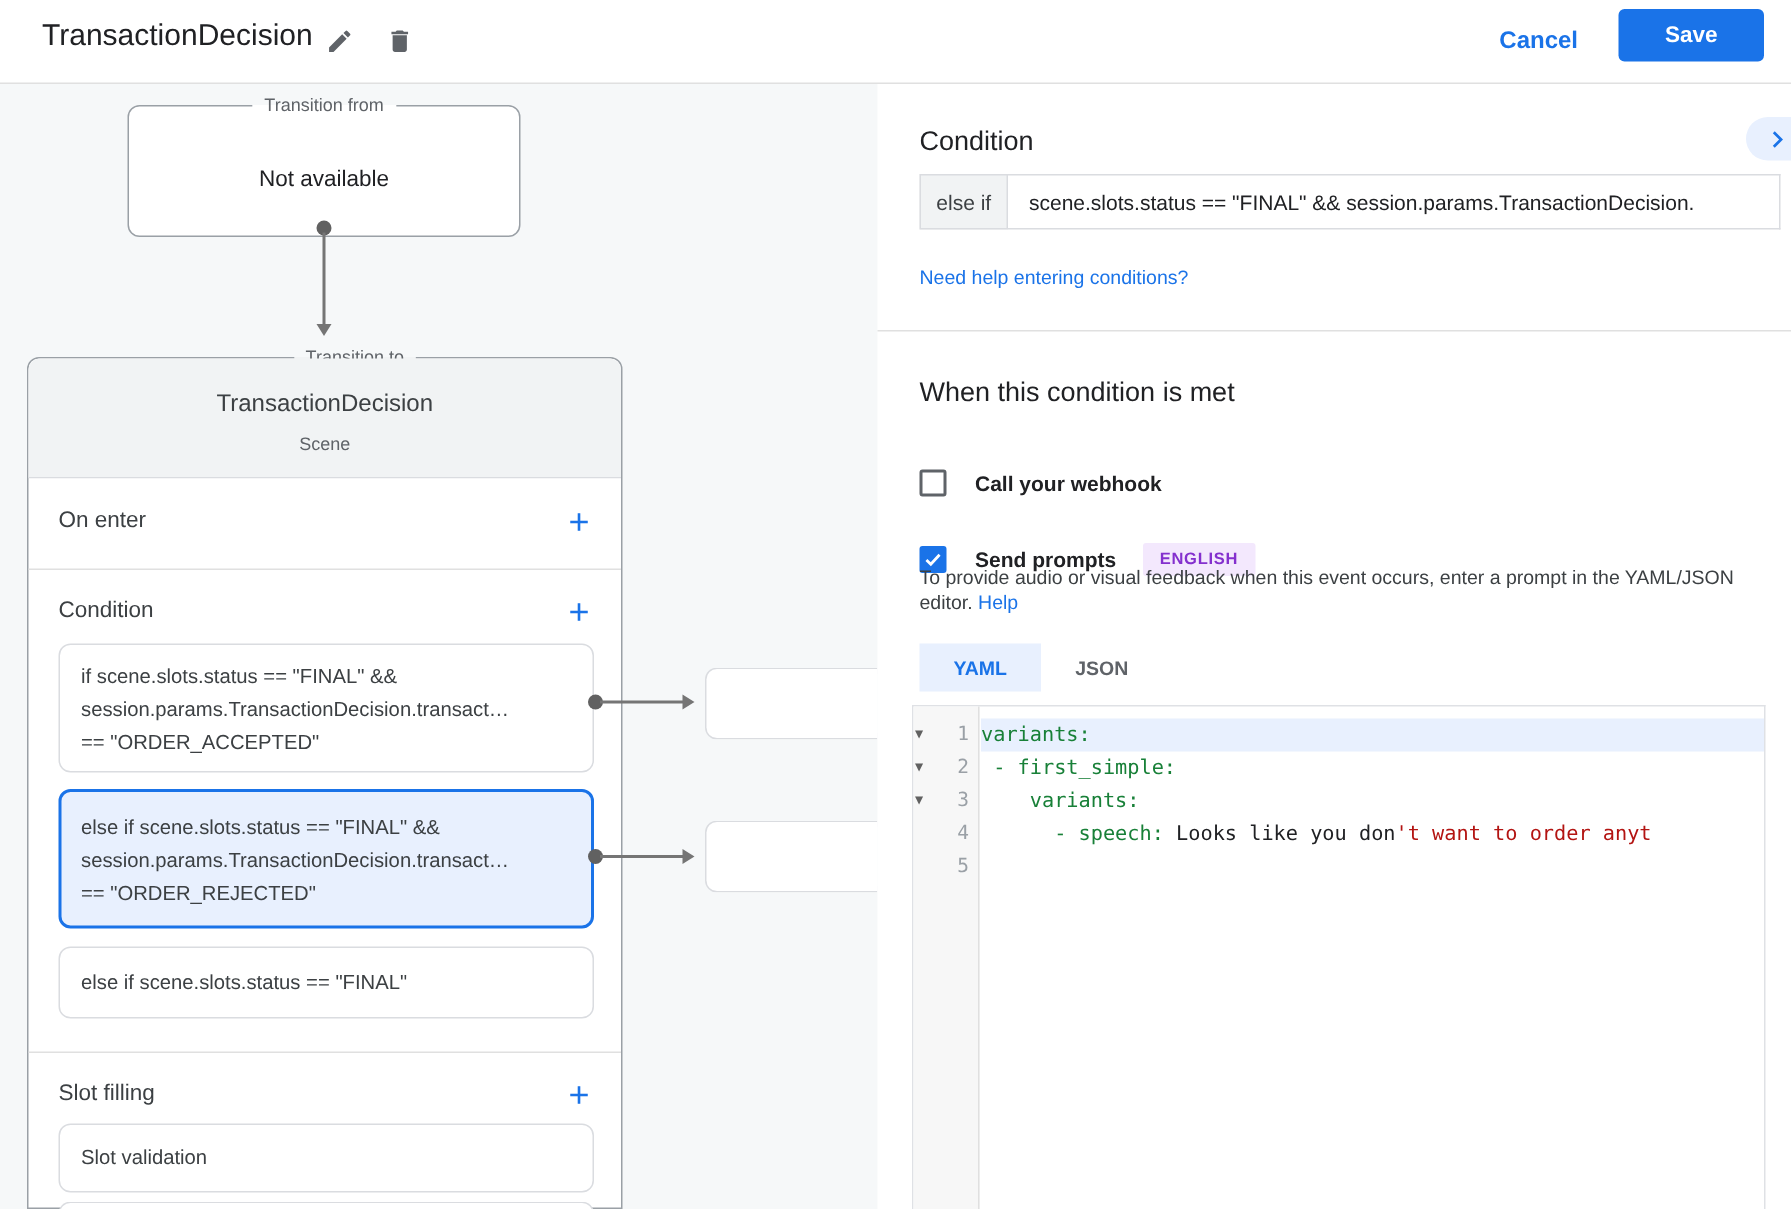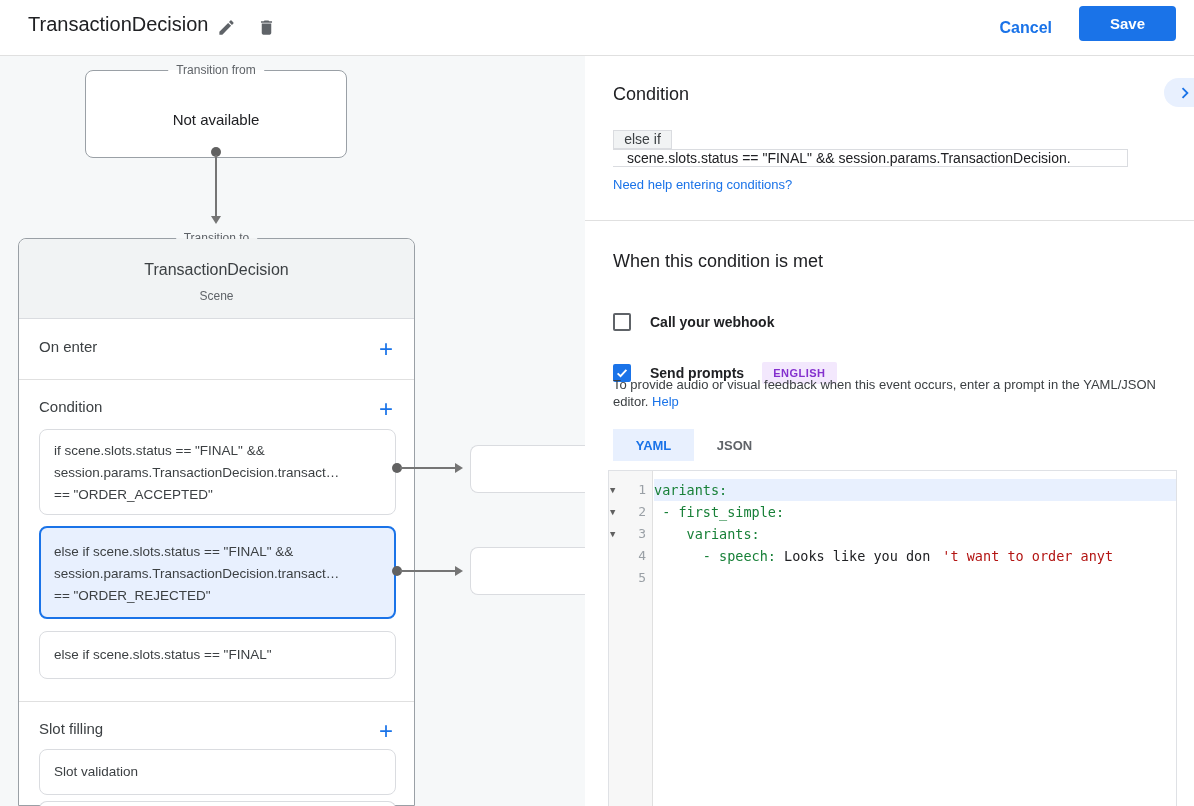--- a/index.html
+++ b/index.html
@@ -13,21 +13,21 @@
   .icon-btn { position:absolute; top:13px; width:28px; height:28px; border:none; background:transparent; cursor:pointer; color:#5f6368; display:flex; align-items:center; justify-content:center; }
   .btn-cancel { position:absolute; right:124px; top:10px; height:36px; padding:0 18px; border:none; background:transparent; color:#1a73e8; font-size:16px; font-weight:600; cursor:pointer; font-family:"Liberation Sans",sans-serif; }
   .btn-save { position:absolute; right:18px; top:6px; height:35px; width:97px; border:none; border-radius:4px; background:#1a73e8; color:#fff; font-size:15px; font-weight:600; cursor:pointer; font-family:"Liberation Sans",sans-serif; }
 
   
   .canvas { position:absolute; left:0; top:56px; width:585px; height:750px; background:#f6f8f9; }
 
   .from-box { position:absolute; left:85px; top:14px; width:262px; height:88px; background:#fff; border:1px solid #9aa0a6; border-radius:8px; }
   .legend { position:absolute; top:-8px; left:50%; transform:translateX(-50%); font-size:12px; color:#5f6368; padding:0 8px; white-space:nowrap; }
   .legend-from { background:linear-gradient(#f6f8f9 50%, #ffffff 50%); }
-  .legend-to { background:linear-gradient(#f6f8f9 50%, #f1f3f4 50%); }
+  .legend-to { background:linear-gradient(#f6f8f9 50%, #f1f3f4 50%);margin-left:20px; }
   .from-value { position:absolute; left:0; right:0; top:40px; text-align:center; font-size:15px; color:#202124; }
 
   .dot { position:absolute; width:10px; height:10px; border-radius:50%; background:#616161; }
   .vline { position:absolute; width:2px; background:#757575; }
   .hline { position:absolute; height:2px; background:#757575; }
   .arrow-down { position:absolute; width:0; height:0; border-left:5px solid transparent; border-right:5px solid transparent; border-top:8px solid #757575; }
   .arrow-right { position:absolute; width:0; height:0; border-top:5px solid transparent; border-bottom:5px solid transparent; border-left:8px solid #757575; }
 
   .scene-card { position:absolute; left:18px; top:182px; width:397px; height:568px; background:#fff; border:1px solid #9aa0a6; border-radius:8px 8px 0 0; }
   .scene-head { position:absolute; left:0; top:0; width:100%; height:80px; background:#f1f3f4; border-bottom:1px solid #dadce0; border-radius:8px 8px 0 0; }
@@ -43,21 +43,21 @@
   .cond-card.selected { background:#e8f0fe; border:2px solid #1a73e8; padding:13px 13px; }
   .cond-line { white-space:nowrap; overflow:hidden; }
 
   .target-box { position:absolute; background:#fff; border:1px solid #dadce0; border-right:none; border-radius:8px 0 0 8px; width:115px; height:48px; }
 
   
   .panel { position:absolute; left:585px; top:56px; width:609px; height:750px; background:#fff; }
   .panel-title { position:absolute; left:28px; top:28px; font-size:18px; color:#202124; }
   .chev-btn { position:absolute; left:579px; top:22px; width:44px; height:29px; border:none; border-radius:15px; background:#e8f0fe; cursor:pointer; display:flex; align-items:center; justify-content:flex-start; padding-left:10px; }
 
-  .cond-row { position:absolute; left:28px; top:74px; height:37px; display:flex;flex-direction:column; }
+  .cond-row { position:absolute; left:28px; top:60px; height:37px; display:flex; }
   .cond-prefix { width:59px; height:37px; background:#f1f3f4; border:1px solid #dadce0; display:flex; align-items:center; justify-content:center; font-size:14px; color:#3c4043; }
   .cond-input { width:515px; height:37px; border:1px solid #dadce0; border-left:none; background:#fff; font-size:14px; color:#202124; padding:0 10px 0 14px; font-family:"Liberation Sans",sans-serif; outline:none; }
   .help-link { position:absolute; left:28px; top:121px; font-size:13px; color:#1a73e8; text-decoration:none; cursor:pointer; }
   .panel-divider { position:absolute; left:0; top:164px; width:609px; height:1px; background:#e0e0e0; }
 
   .when-title { position:absolute; left:28px; top:195px; font-size:18px; color:#202124; }
 
   .check-row { position:absolute; left:28px; display:flex; align-items:center; cursor:pointer;margin-top:18px; }
   .checkbox { width:18px; height:18px; border:2px solid #5f6368; border-radius:2px; background:#fff; flex:none; }
   .checkbox.checked { border:none; background:#1a73e8; display:flex; align-items:center; justify-content:center; }
@@ -74,21 +74,21 @@
 
   .editor { position:absolute; left:23px; top:414px; width:569px; height:336px; border:1px solid #dfe1e5; border-bottom:none; background:#fff; font-family:"DejaVu Sans Mono","Liberation Mono",monospace; font-size:13.5px; }
   .editor-gutter { position:absolute; left:0; top:0; bottom:0; width:44px; background:#f7f7f7; border-right:1px solid #e0e0e0; }
   .ed-line { position:absolute; left:45px; right:0; height:22px; line-height:22px; white-space:pre; overflow:hidden; }
   .ed-line.hl { background:#e8f0fe; }
   .gut-line { position:absolute; left:0; width:44px; height:22px; line-height:22px; }
   .fold { position:absolute; left:1px; top:0; font-size:9px; color:#616161; cursor:pointer; }
   .lnum { position:absolute; right:7px; top:0; font-size:13px; color:#9aa0a6; text-align:right; }
   .tok-key { color:#188038; }
   .tok-plain { color:#202124; }
-  .tok-string { color:#b31412;padding-left:12px; }
+  .tok-string { color:#b31412; }
 
   svg { display:block; }
 </style>
 </head>
 <body>
 
 <div id="stage">
 
   <div class="topbar">
     <span class="topbar-title">TransactionDecision</span>

